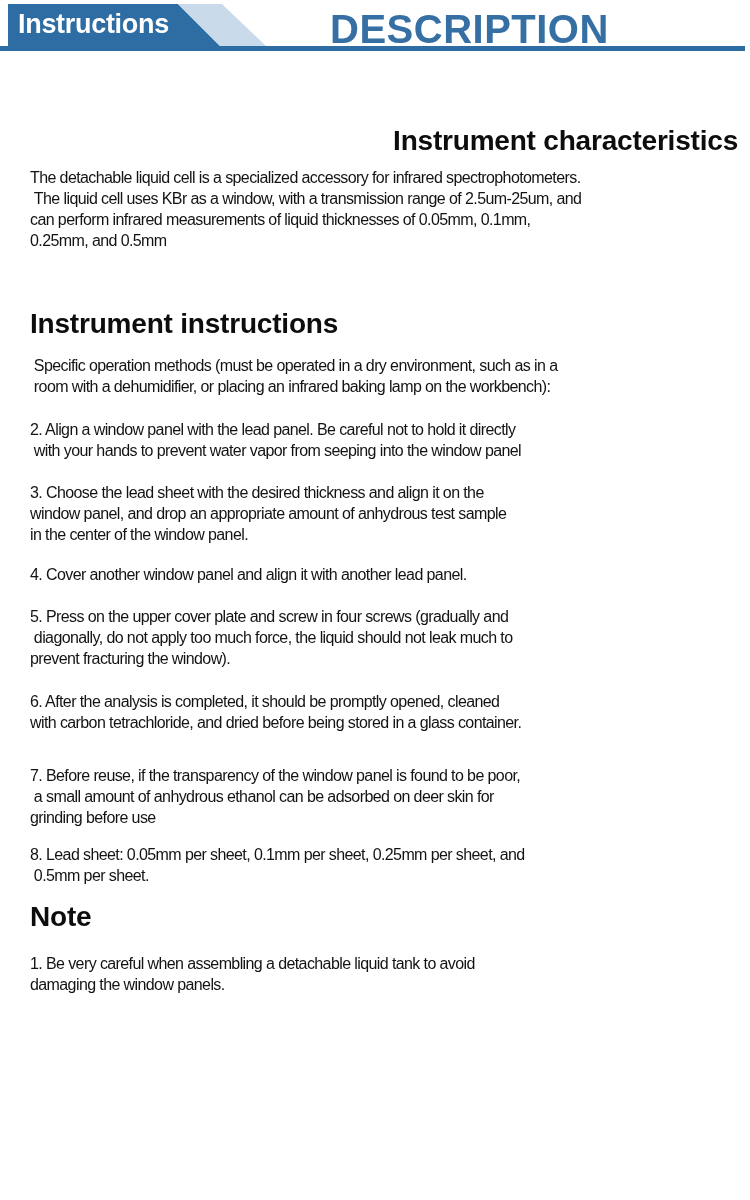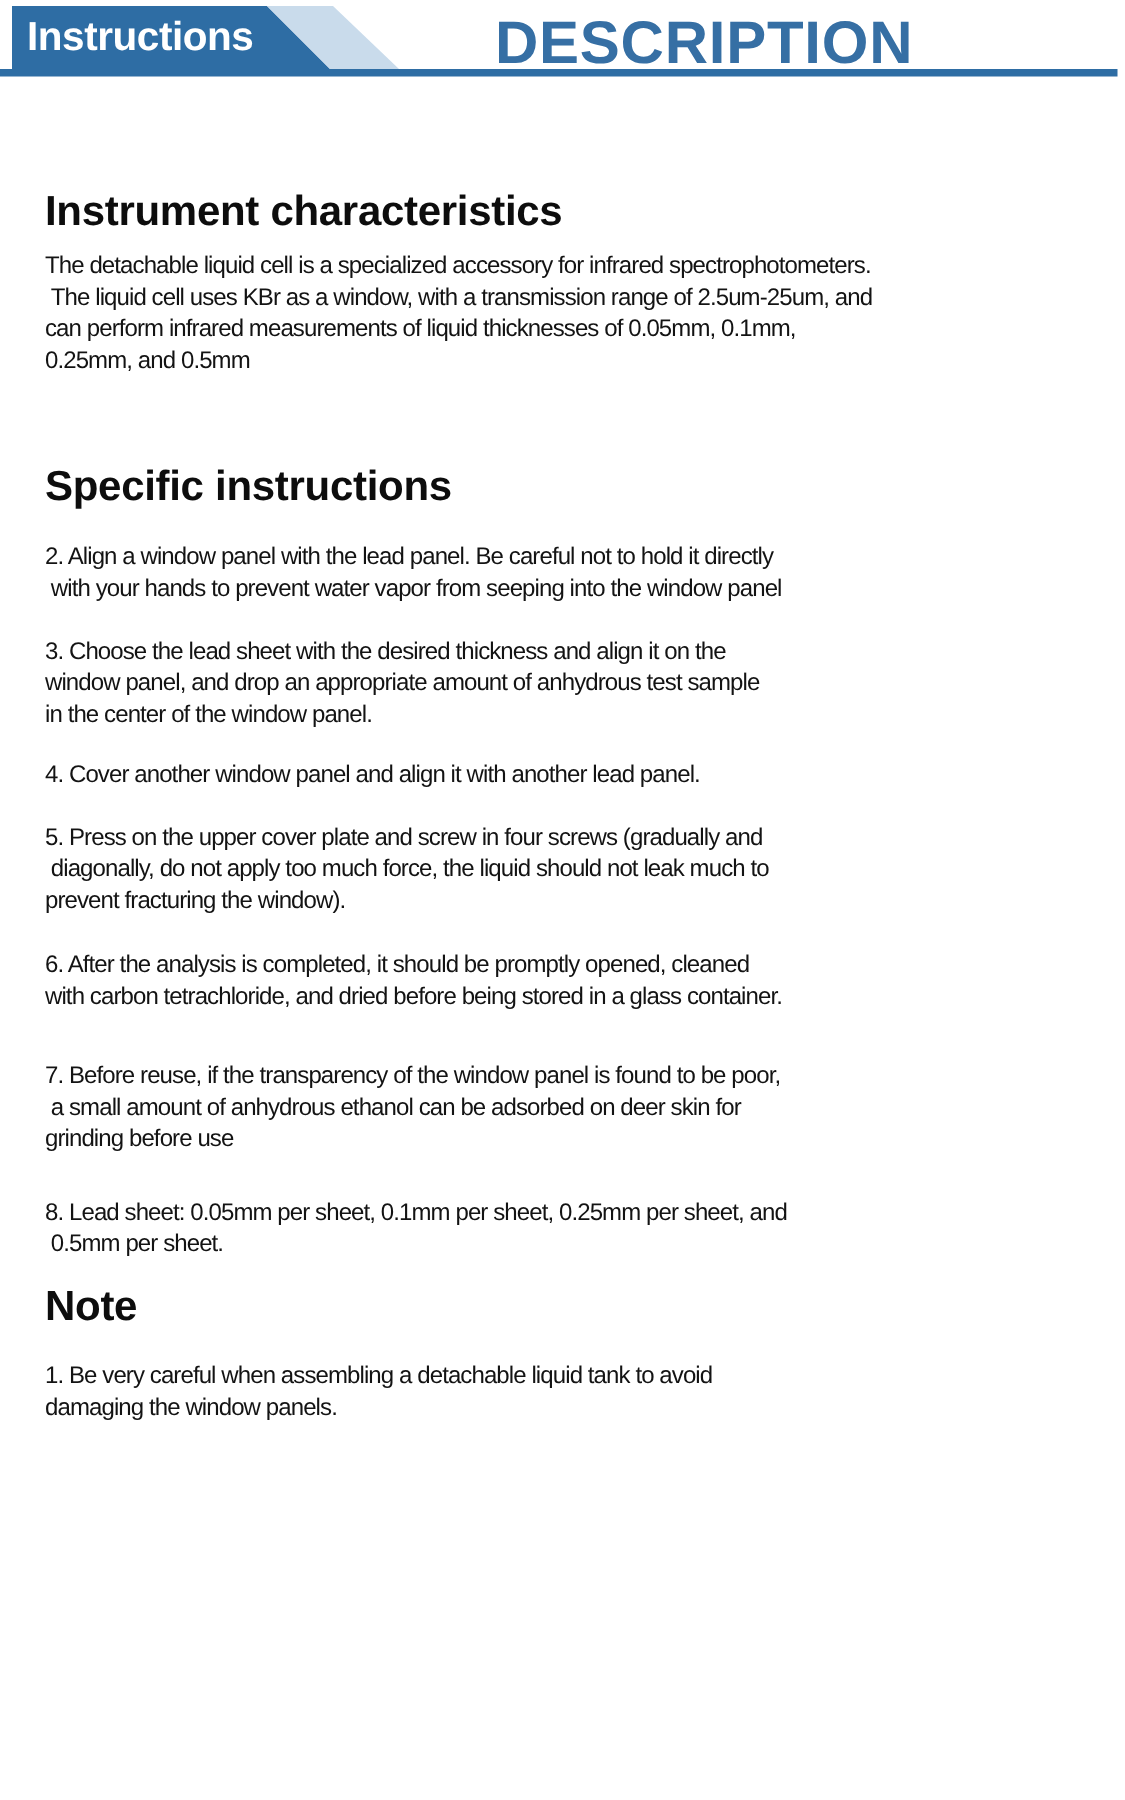--- a/index.html
+++ b/index.html
@@ -62,42 +62,42 @@
   .page {
     padding: 0 12px 0 30px;
   }
   .section-heading {
     font-size: 28px;
     font-weight: bold;
     color: #0d0d0d;
     letter-spacing: -0.2px;
     line-height: 1.05;
   }
-  .h-instrument { margin-top: 70px; }
+  .h-instrument { margin-top: 70px; text-align: right; }
   .h-operating  { margin-top: 58px; }
   .h-note       { margin-top: 16px; }
 
   .para, .step {
     font-size: 16px;
     line-height: 21px;
     letter-spacing: -0.6px;
     color: #131313;
     white-space: pre-wrap;
   }
   .para-instrument { margin-top: 12px; }
   .para-intro      { margin-top: 16px; }
 
   .step-1 { margin-top: 22px; }
   .step-2 { margin-top: 22px; }
   .step-3 { margin-top: 21px; }
   .step-4 { margin-top: 19px; }
   .step-5 { margin-top: 21px; }
   .step-6 { margin-top: 22px; }
   .step-7 { margin-top: 32px; }
-  .step-8 { margin-top: 28px; }
+  .step-8 { margin-top: 16px; }
 
   .note-1 { margin-top: 22px; }
   .note-2 { margin-top: 40px; }
 </style>
 </head>
 <body>
 
 <div class="header">
   <div class="tab-dark"></div>
   <div class="tab-light"></div>
@@ -107,21 +107,23 @@
 </div>
 
 <div class="page">
 
   <div class="section-heading h-instrument">Instrument characteristics</div>
   <div class="para para-instrument">The detachable liquid cell is a specialized accessory for infrared spectrophotometers.
  The liquid cell uses KBr as a window, with a transmission range of 2.5um-25um, and
 can perform infrared measurements of liquid thicknesses of 0.05mm, 0.1mm,
 0.25mm, and 0.5mm</div>
 
-  <div class="section-heading h-operating">Specific instructions</div>
+  <div class="section-heading h-operating">Instrument instructions</div>
+  <div class="para para-intro"> Specific operation methods (must be operated in a dry environment, such as in a
+ room with a dehumidifier, or placing an infrared baking lamp on the workbench):</div>
 
   <div class="step step-2">2. Align a window panel with the lead panel. Be careful not to hold it directly
  with your hands to prevent water vapor from seeping into the window panel</div>
   <div class="step step-3">3. Choose the lead sheet with the desired thickness and align it on the
 window panel, and drop an appropriate amount of anhydrous test sample
 in the center of the window panel.</div>
   <div class="step step-4">4. Cover another window panel and align it with another lead panel.</div>
   <div class="step step-5">5. Press on the upper cover plate and screw in four screws (gradually and
  diagonally, do not apply too much force, the liquid should not leak much to
 prevent fracturing the window).</div>

